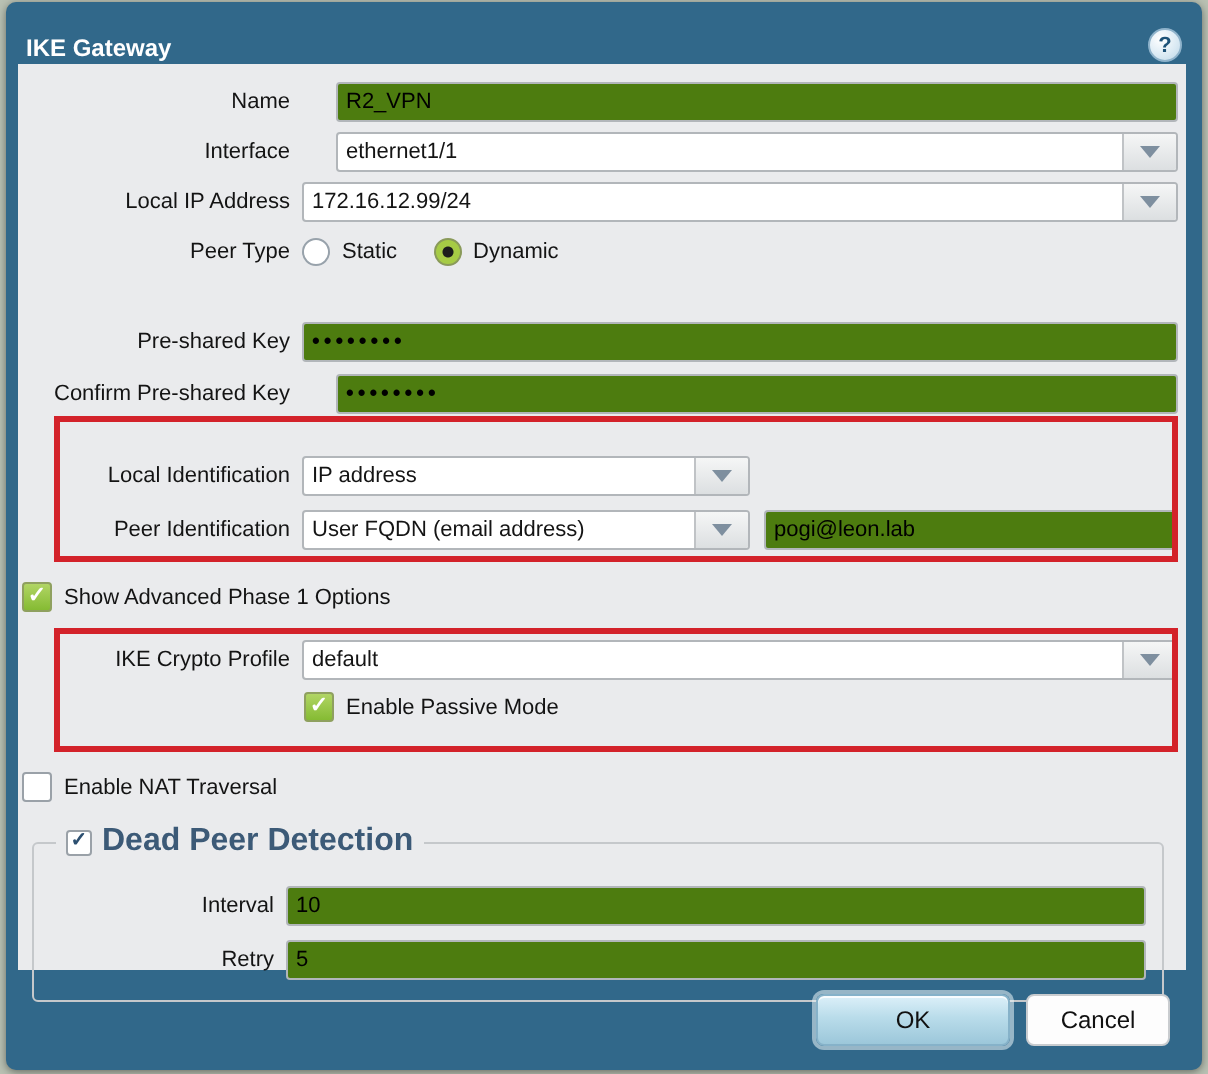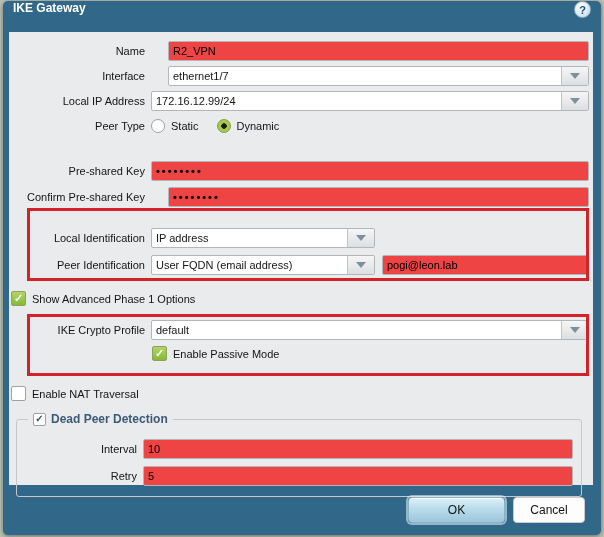--- a/index.html
+++ b/index.html
@@ -10,21 +10,21 @@
     font-size: 11px;
     color: #141414;
     position: relative;
   }
   .dialog {
     position: absolute; left: 3px; top: 1px; width: 598px; height: 534px;
     background: #31688a; border-radius: 5px;
     box-shadow: 0 1px 4px rgba(0,0,0,.45);
   }
   .titlebar {
-    height: 30px; display: flex; align-items: flex-start; justify-content: space-between;
+    height: 30px; display: flex; align-items: flex-end; justify-content: space-between;
     padding: 0 10px; color: #fff; font-weight: bold; font-size: 12px;
   }
   .help-icon {
     width: 17px; height: 17px; border-radius: 50%;
     background: radial-gradient(circle at 35% 30%, #ffffff, #d9e9f3 60%, #bcd6e6);
     border: 1px solid #8fb3cb;
     color: #1d5277; font-weight: bold; font-size: 11px;
     display: flex; align-items: center; justify-content: center;
     cursor: pointer;
   }
@@ -37,21 +37,21 @@
     display: flex; align-items: center; justify-content: flex-end;
     gap: 8px; padding-right: 16px;
   }
   .row { display: flex; align-items: center; }
   .lbl {
     width: 134px; min-width: 134px; text-align: right; margin-right: 6px;
     white-space: nowrap; color: #141414;
   }
   .txt {
     flex: 1; height: 20px; border: 1px solid #b2b6ba; border-radius: 2px;
-    background: #ef4444; font-family: "Liberation Sans", sans-serif;
+    background: #4d7c0f; font-family: "Liberation Sans", sans-serif;
     font-size: 11px; padding: 0 4px; color: #000; outline: none;
   }
   .pwd { font-weight: bold; letter-spacing: 2px; }
   .combo {
     flex: 1; height: 20px; border: 1px solid #b2b6ba; border-radius: 2px;
     background: #fff; display: flex; align-items: stretch; overflow: hidden;
     cursor: pointer;
   }
   .combo-text { flex: 1; padding: 3px 4px; white-space: nowrap; overflow: hidden; }
   .combo-btn {
@@ -93,21 +93,21 @@
   .red-frame.one { left: 16px; right: 0px; top: -4px; bottom: -3px; }
   .red-frame.two { left: 16px; right: 0px; top: -3px; bottom: -3px; }
   .indent { margin-left: 141px; }
   fieldset.dpd {
     margin: 11px 7px 0 5px; border: 1px solid #c5c8cb; border-radius: 3px;
     padding: 6px 8px 10px 0;
   }
   fieldset.dpd legend {
     margin-left: 11px; padding: 0 5px; display: flex; align-items: center;
   }
-  .dpd-title { margin-left: 5px; font-weight: bold; color: #3c5a77; font-size: 12px; }
+  .dpd-title { margin-left: 5px; font-weight: bold; color: #3c5a77; font-size: 16px; }
   .dpd-row { display: flex; align-items: center; margin-top: 7px; }
   .dpd-row .lbl { width: 120px; min-width: 120px; }
   .btn {
     height: 26px; border-radius: 4px; font-family: "Liberation Sans", sans-serif;
     font-size: 12px; color: #111; cursor: pointer;
   }
   .btn-ok {
     width: 97px;
     background: linear-gradient(#dcf0f9, #b9dcea 45%, #9cc7da);
     border: 1px solid #86b2c9;
@@ -138,21 +138,21 @@
   <div class="content">
 
     <div class="row mb5">
       <span class="lbl">Name</span>
       <input class="txt" readonly="" value="R2_VPN" style="">
     </div>
 
     <div class="row mb5">
       <span class="lbl">Interface</span>
       <div class="combo">
-        <span class="combo-text">ethernet1/7</span>
+        <span class="combo-text">ethernet1/1</span>
         <span class="combo-btn">
             <span class="tri"></span>
           </span>
       </div>
     </div>
 
     <div class="row mb8">
       <span class="lbl">Local IP Address</span>
       <div class="combo">
         <span class="combo-text">172.16.12.99/24</span>

